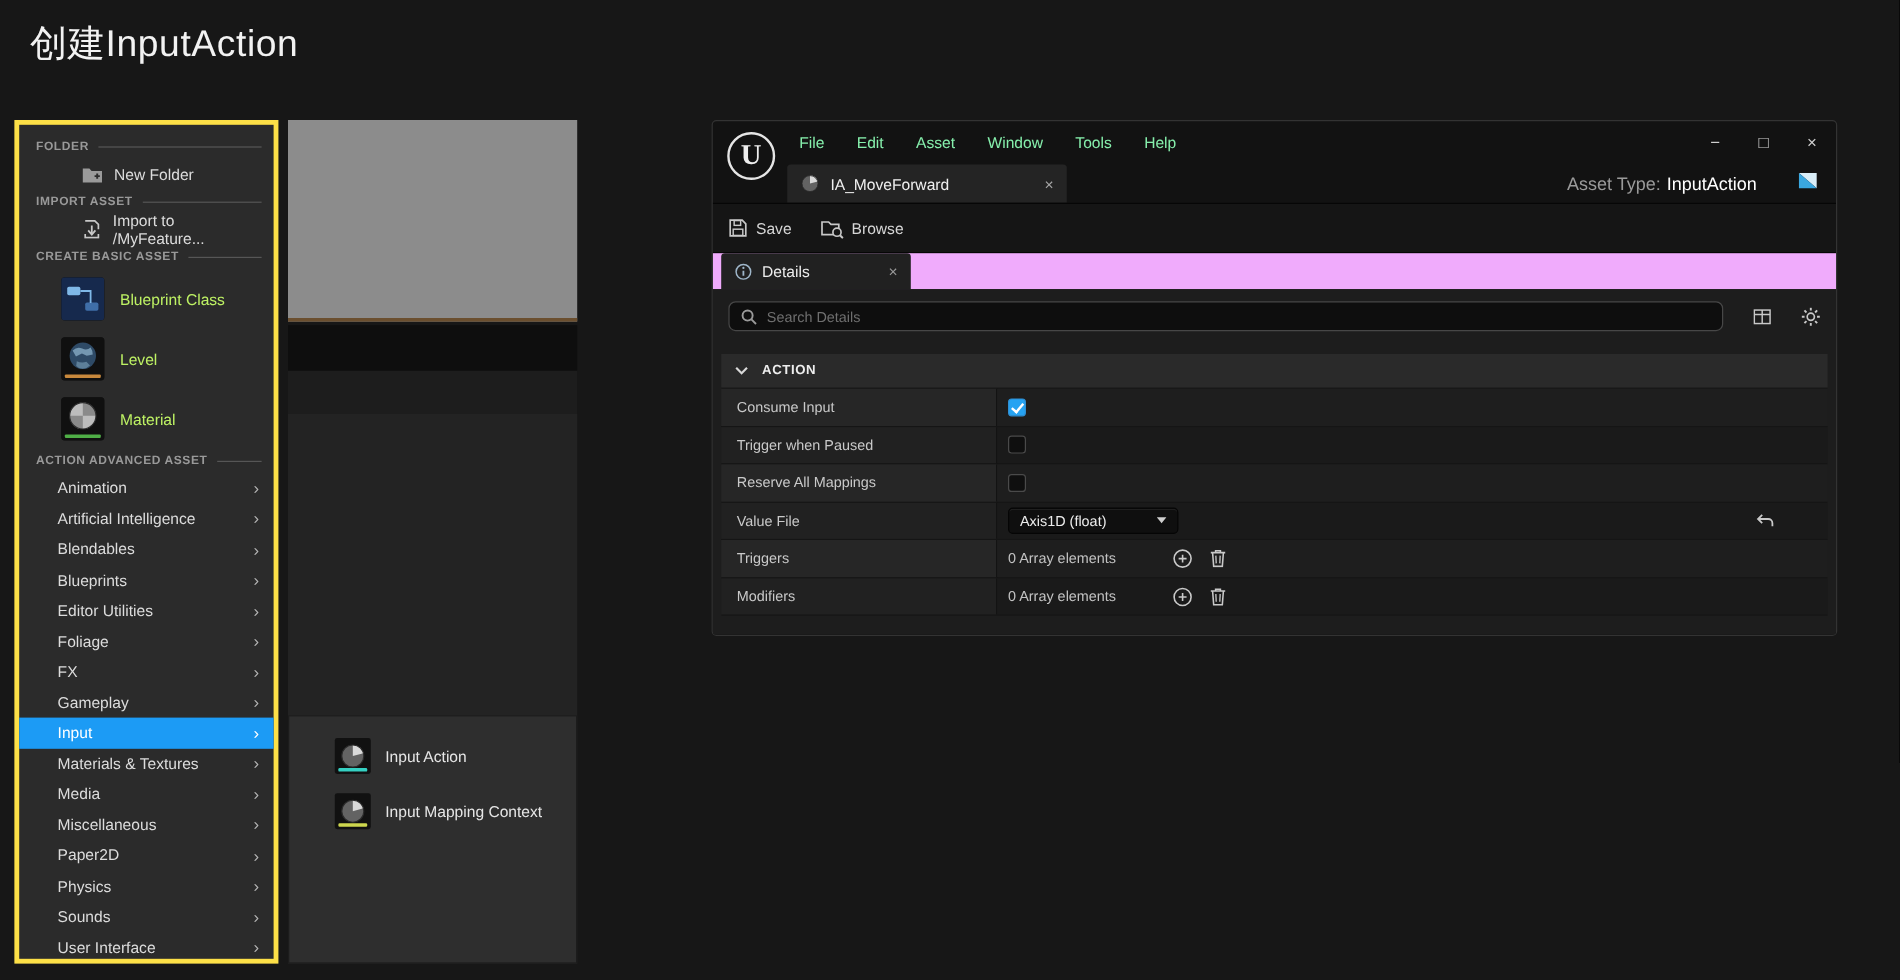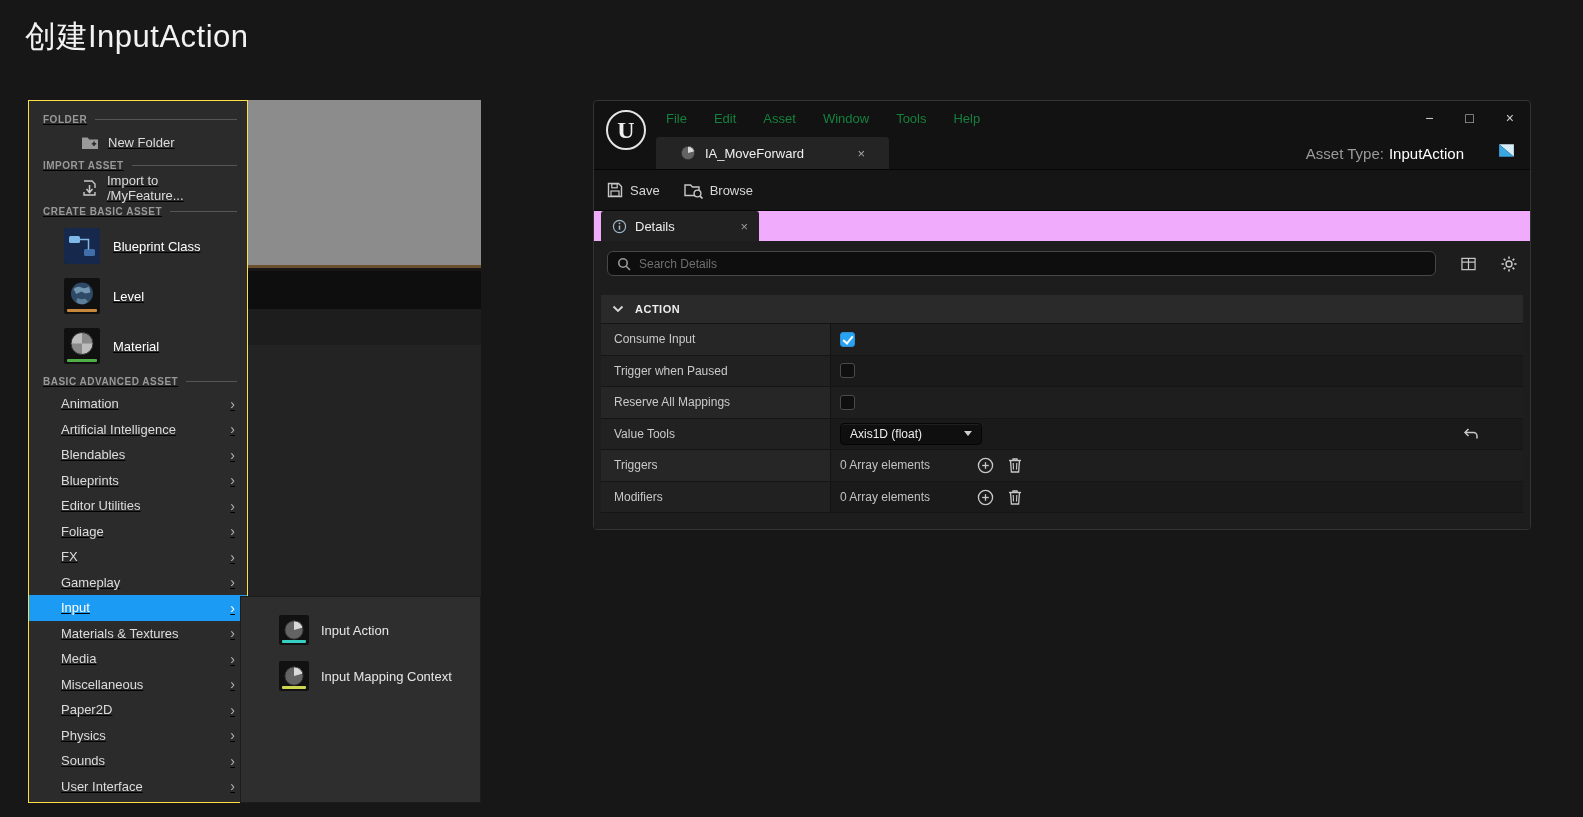--- a/index.html
+++ b/index.html
@@ -11,28 +11,28 @@
   .page-title { position:absolute; left:25px; top:16px; font-size:31px; color:#f2f2f2; letter-spacing:.5px; }
 
   
   .cb-thumb  { position:absolute; left:240px; top:100px; width:241px; height:168px; background:#8c8c8c; border-bottom:3px solid #6b4f2f; }
   .cb-strip1 { position:absolute; left:240px; top:271px; width:241px; height:38px;  background:#0e0e0e; }
   .cb-strip2 { position:absolute; left:240px; top:309px; width:241px; height:36px;  background:#1d1d1d; }
   .cb-rest   { position:absolute; left:240px; top:345px; width:241px; height:251px; background:#232323; }
 
   
   .ctx-menu {
-    position:absolute; left:28px; top:100px; width:220px; height:703px;
-    background:#2b2b2b; border:1px solid #fde047; padding-top:8px;text-decoration:underline;
+    position:absolute; left:12px; top:100px; width:220px; height:703px;
+    background:#2b2b2b; border:4px solid #fde047; padding-top:8px;
   }
   .sec-label { display:flex; align-items:center; gap:8px; height:20px; padding:0 10px 0 14px;
     color:#999; font-size:10px; font-weight:bold; letter-spacing:.5px; }
   .sec-label::after { content:""; flex:1; height:1px; background:#565656; }
   .mi { display:flex; align-items:center; gap:9px; height:26px; padding:0 10px 0 28px; color:#dcdcdc; font-size:13px;margin-left:24px; }
-  .mi-big { display:flex; align-items:center; gap:13px; height:50px; padding:0 10px 0 35px; color:#ffffff; font-size:13px; }
+  .mi-big { display:flex; align-items:center; gap:13px; height:50px; padding:0 10px 0 35px; color:#bef264; font-size:13px; }
   .adv { display:flex; align-items:center; height:25.5px; padding:0 12px 0 32px; color:#dcdcdc; font-size:13px;justify-content:center; }
   .adv .chev { margin-left:auto; color:#b4b4b4; font-size:14px; line-height:1; }
   .adv.selected { color:#fff; }
   .adv.selected .chev { color:#fff; }
 
   .asset-ico-big { position:relative; width:36px; height:36px; background:#101010; border-radius:3px; flex:0 0 auto; }
   .asset-ico-big .accent { position:absolute; left:3px; right:3px; bottom:2px; height:3.5px; border-radius:1px; }
 
   
   .submenu { position:absolute; left:240px; top:596px; width:241px; height:207px;
@@ -42,26 +42,26 @@
     display:flex; align-items:center; justify-content:center; flex:0 0 auto; }
   .asset-ico .accent { position:absolute; left:3px; right:3px; bottom:2px; height:3px; border-radius:1px; }
 
   
   .editor { position:absolute; left:593px; top:100px; width:938px; height:430px;
     background:#121212; border:1px solid #333; border-radius:4px; overflow:hidden; }
   .ue-logo { position:absolute; left:12px; top:9px; width:40px; height:40px; border:2.5px solid #e5e5e5;
     border-radius:50%; display:flex; align-items:center; justify-content:center;
     color:#eee; font-family:"Liberation Serif", serif; font-size:24px; font-weight:bold; }
   .menubar { position:absolute; left:72px; top:0; height:34px; display:flex; align-items:center; gap:27px; }
-  .menu-it { color:#15803d; font-size:13px; }
+  .menu-it { color:#86efac; font-size:13px; }
   .winbtns { position:absolute; right:16px; top:0; height:34px; display:flex; align-items:center; gap:32px;
     color:#d0d0d0; font-size:14px; }
   .tabrow { position:absolute; left:0; top:34px; right:0; height:34px; }
   .asset-tab { position:absolute; left:62px; top:2px; width:233px; height:32px; background:#242424;
-    border-radius:3px 3px 0 0; display:flex; align-items:center; gap:9px; padding:0 24px; }
+    border-radius:3px 3px 0 0; display:flex; align-items:center; gap:9px; padding:0 11px; }
   .asset-tab .lbl { color:#f0f0f0; font-size:13px; }
   .asset-tab .close { margin-left:auto; color:#a8a8a8; font-size:13px; }
   .asset-type { position:absolute; right:66px; top:10px; font-size:15px; color:#9a9a9a;
     display:flex; gap:5px; align-items:center; }
   .asset-type .val { color:#fff; }
   .type-ico { position:absolute; right:14px; top:7px; }
 
   .toolbar { position:absolute; left:0; top:68px; right:0; height:42px; display:flex; align-items:center;
     gap:24px; padding:0 13px; background:#151515; border-top:1px solid #060606; border-bottom:1px solid #060606; }
   .tbtn { display:flex; align-items:center; gap:7px; color:#d6d6d6; font-size:13px; }
@@ -185,21 +185,21 @@
             <circle cx="18" cy="15.5" r="11" fill="#bdbdbd"></circle>
             <path d="M18 4.5 A11 11 0 0 1 29 15.5 L18 15.5 Z" fill="#8a8a8a"></path>
             <path d="M18 26.5 A11 11 0 0 1 7 15.5 L18 15.5 Z" fill="#8a8a8a"></path>
             <circle cx="18" cy="15.5" r="11" fill="none" stroke="#2b2b2b"></circle>
           </svg>
         <span class="accent" style="background-color: rgb(79, 174, 70);"></span>
       </span>
       <span>Material</span>
     </div>
 
-    <div class="sec-label">BASIC ADVANCED ASSET</div>
+    <div class="sec-label">ACTION ADVANCED ASSET</div>
 
     <div class="adv">
       <span>Animation</span>
       <span class="chev">›</span>
     </div>
     <div class="adv">
       <span>Artificial Intelligence</span>
       <span class="chev">›</span>
     </div>
     <div class="adv">
@@ -434,21 +434,21 @@
           <div class="pname">
               <span>Reserve All Mappings</span>
             </div>
           <div class="pval">
             <span class="cb"></span>
           </div>
         </div>
 
         <div class="prow even">
           <div class="pname">
-              <span>Value Tools</span>
+              <span>Value File</span>
             </div>
           <div class="pval">
             <div class="dd">
               <span>Axis1D (float)</span>
               <span class="ddchev"></span>
             </div>
             <span class="reset">
               <svg width="16" height="14" viewBox="0 0 16 14">
                   <path d="M5.5 2 L2 5.5 L5.5 9" fill="none" stroke="#c9c9c9" stroke-width="1.5"></path>
                   <path d="M2 5.5 h8.5 a3.5 3.5 0 0 1 3.5 3.5 v2.5" fill="none" stroke="#c9c9c9" stroke-width="1.5"></path>

